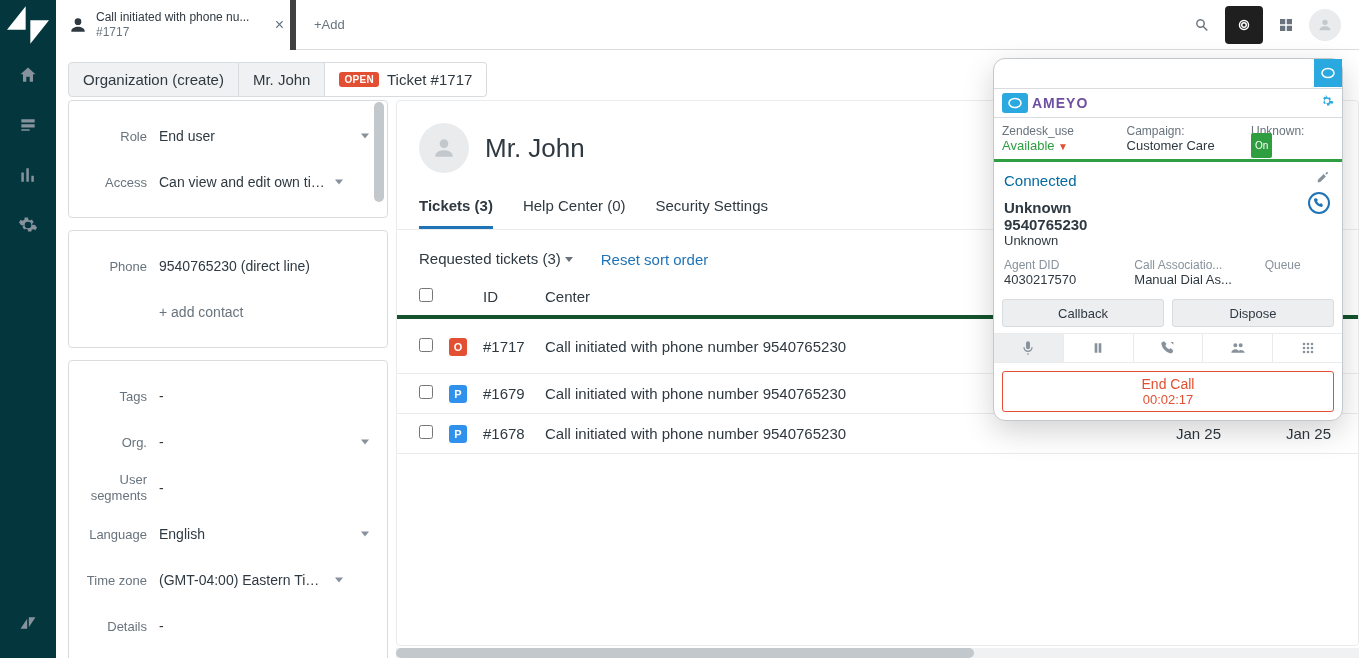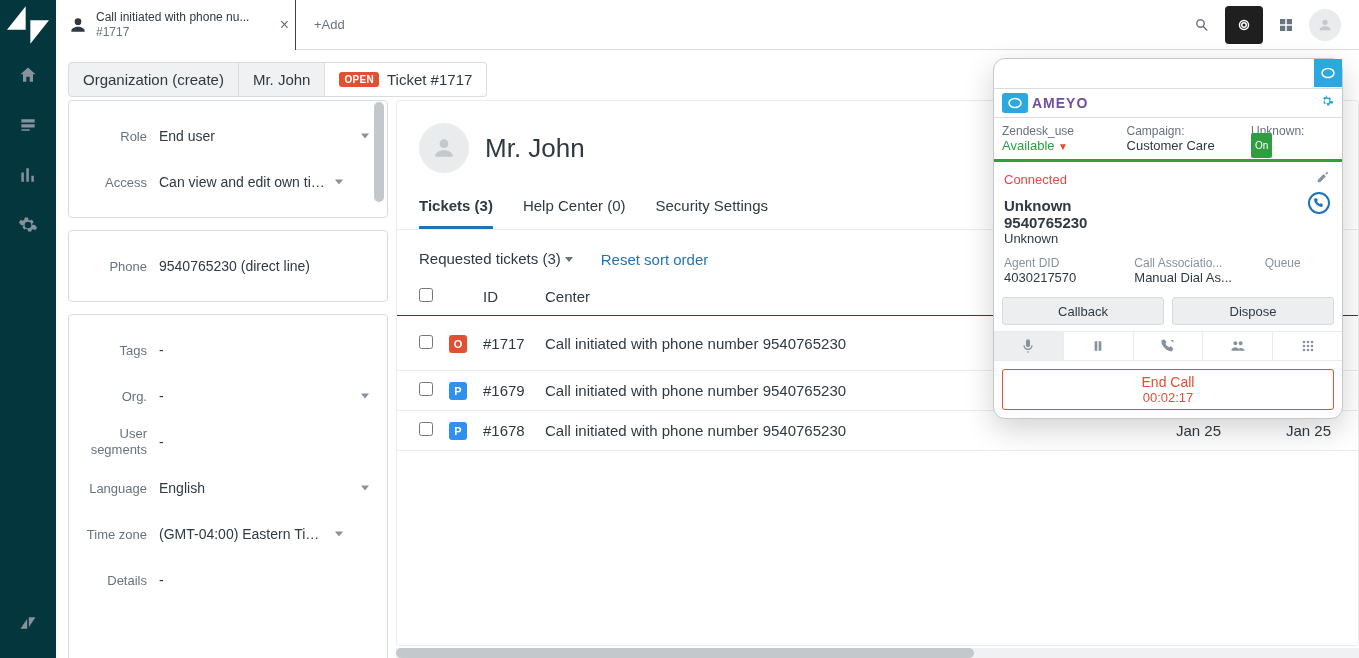--- a/index.html
+++ b/index.html
@@ -5,21 +5,21 @@
 * { box-sizing: border-box; margin: 0; padding: 0; font-family: -apple-system, BlinkMacSystemFont, "Segoe UI", Arial, sans-serif; }
 body { width:1359px; height:658px; overflow:hidden; background:#fff; color:#2f3941; }
 
 .sidebar { position:absolute; left:0; top:0; width:56px; height:658px; background:#03363d; display:flex; flex-direction:column; align-items:center; }
 .sidebar .logo { width:56px; height:50px; display:flex; align-items:center; justify-content:center; }
 .sidebar .nav-icon { width:56px; height:50px; display:flex; align-items:center; justify-content:center; color:#87929d; cursor:pointer; }
 .sidebar .nav-icon svg { width:20px; height:20px; fill:#87929d; }
 .sidebar .bottom-icon { margin-top:auto; margin-bottom:10px; }
 
 .topbar { position:absolute; left:56px; top:0; right:0; height:50px; background:#fff; border-bottom:1px solid #d8dcde; display:flex; align-items:center; }
-.tab { display:flex; align-items:center; height:50px; padding:0 24px 0 12px; border-right:1px solid #404040; position:relative; }
+.tab { display:flex; align-items:center; height:50px; padding:0 24px 0 12px; border-right:6px solid #404040; position:relative; }
 .tab.primary { background:#fff; min-width:240px; }
 .tab-icon { width:20px; height:20px; margin-right:8px; display:flex; align-items:center; justify-content:center; }
 .tab .tab-text { display:flex; flex-direction:column; line-height:1.2; }
 .tab .tab-title { font-size:12px; color:#2f3941; white-space:nowrap; max-width:165px; overflow:hidden; text-overflow:ellipsis; }
 .tab .tab-sub { font-size:12px; color:#68737d; }
 .tab .close { position:absolute; right:6px; top:16px; font-size:16px; color:#68737d; cursor:pointer; }
 .tab.add { padding:0 18px; color:#68737d; font-size:13px; cursor:pointer; border-right:none; }
 .spacer { flex:1; }
 .top-actions { display:flex; align-items:center; gap:4px; margin-right:18px; }
 .top-btn { width:38px; height:38px; display:flex; align-items:center; justify-content:center; border-radius:4px; cursor:pointer; }
@@ -59,21 +59,21 @@
 .main-tabs { display:flex; gap:30px; padding:18px 22px 0 22px; border-bottom:1px solid #e9ebed; }
 .main-tab { padding:6px 0 12px 0; font-size:15px; color:#2f3941; cursor:pointer; }
 .main-tab.active { font-weight:bold; border-bottom:3px solid #1f73b7; }
 
 .filter-row { display:flex; align-items:center; gap:28px; padding:20px 22px 10px 22px; }
 .filter-label { font-size:15px; }
 .reset-link { color:#1f73b7; font-size:15px; cursor:pointer; }
 .filter-caret { display:inline-block; margin-left:4px; width:0; height:0; border-left:4px solid transparent; border-right:4px solid transparent; border-top:5px solid #68737d; vertical-align:middle;}
 
 .tbl { width:100%; border-collapse:collapse; }
-.tbl th { text-align:left; font-weight:normal; color:#2f3941; padding:10px 8px; border-bottom:1px solid #14532d; font-size:15px;}
+.tbl th { text-align:left; font-weight:normal; color:#2f3941; padding:10px 8px; border-bottom:4px solid #14532d; font-size:15px;}
 .tbl td { padding:10px 8px; border-bottom:1px solid #e9ebed; font-size:15px; color:#2f3941; vertical-align:middle; }
 .tbl tr.row1 td { position:relative; }
 .status-sq { width:18px; height:18px; border-radius:3px; display:inline-flex; align-items:center; justify-content:center; color:#fff; font-size:11px; font-weight:bold; }
 .status-o { background:#e34f32; }
 .status-p { background:#3091ec; }
 .chk { width:14px; height:14px; }
 
 .main-scroll-h { position:absolute; left:396px; right:0; bottom:0; height:10px; background:#f0f1f3; }
 .main-scroll-h .thumb { height:10px; width:60%; background:#c2c8cc; border-radius:5px; }
 
@@ -91,21 +91,21 @@
 .ameyo-status-label { color:#68737d; }
 .ameyo-status-val { font-size:13px; }
 .ameyo-status-val.green { color:#2e9e41; }
 .status-caret { color:#e34f32; font-size:10px; }
 .autocall-badge { background:#2e9e41; color:#fff; font-size:10px; padding:7px 4px; border-radius:2px; }
 .green-line { height:3px; background:#2e9e41; margin:6px -0px 0 -0px; }
 .ameyo-body { padding:10px 10px 6px 10px; position:relative; }
 .edit-icon { position:absolute; right:12px; top:8px; color:#87929d; cursor:pointer; }
 .phone-icon-circle { position:absolute; right:12px; top:30px; width:22px; height:22px; border:2px solid #1f73b7; border-radius:50%; display:flex; align-items:center; justify-content:center; }
 .phone-icon-circle svg{ width:12px; height:12px; fill:#1f73b7;}
-.connected { font-size:13px; color:#ef4444; }
+.connected { font-size:15px; color:#0369a1; }
 .caller-name { font-weight:bold; font-size:15px; margin-top:10px; }
 .caller-num { font-weight:bold; font-size:15px; }
 .caller-sub { font-size:13px; color:#2f3941; }
 .did-row { display:flex; gap:18px; margin-top:10px; font-size:12px; }
 .did-col-label { color:#87929d; }
 .did-col-val { color:#2f3941; font-size:13px; }
 .did-col { flex:1; overflow:hidden; white-space:nowrap; text-overflow:ellipsis; }
 .btn-row { display:flex; gap:8px; padding:6px 8px; }
 .grey-btn { flex:1; background:#eceef0; border:1px solid #d8dcde; border-radius:3px; height:28px; font-size:13px; color:#2f3941; cursor:pointer; }
 .icon-row { display:flex; border-top:1px solid #e9ebed; border-bottom:1px solid #e9ebed; }
@@ -212,20 +212,24 @@
     <div class="prop-row">
       <div class="prop-label">Access</div>
       <div class="prop-value dd ellip">Can view and edit own tick...</div>
     </div>
   </div>
   <div class="panel-box">
     <div class="prop-row">
       <div class="prop-label">Phone</div>
       <div class="prop-value">9540765230 (direct line)</div>
     </div>
+    <div class="prop-row">
+        <div class="prop-label"></div>
+        <div class="prop-value"><span class="add-contact">+ add contact</span></div>
+      </div>
   </div>
   <div class="panel-box">
     <div class="prop-row">
         <div class="prop-label">Tags</div>
         <div class="prop-value">-</div>
       </div>
     <div class="prop-row">
         <div class="prop-label">Org.</div>
         <div class="prop-value dd">-</div>
       </div>

